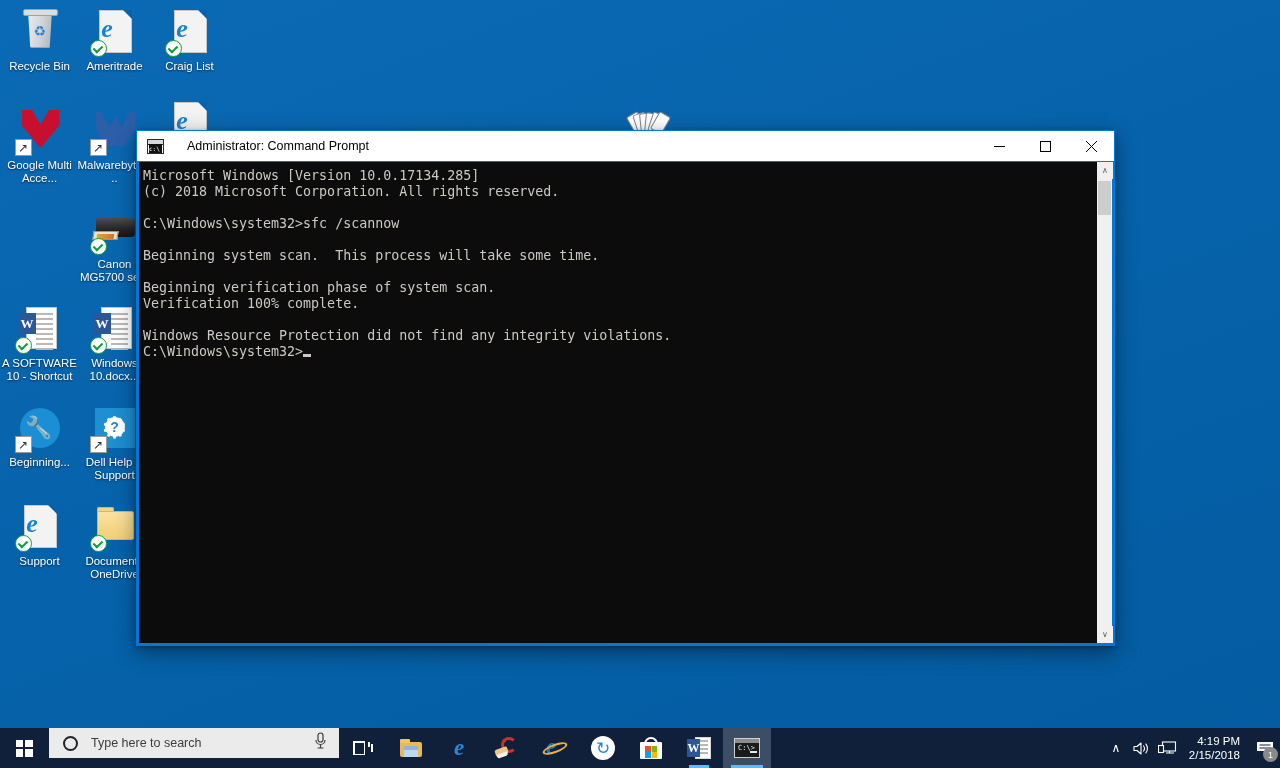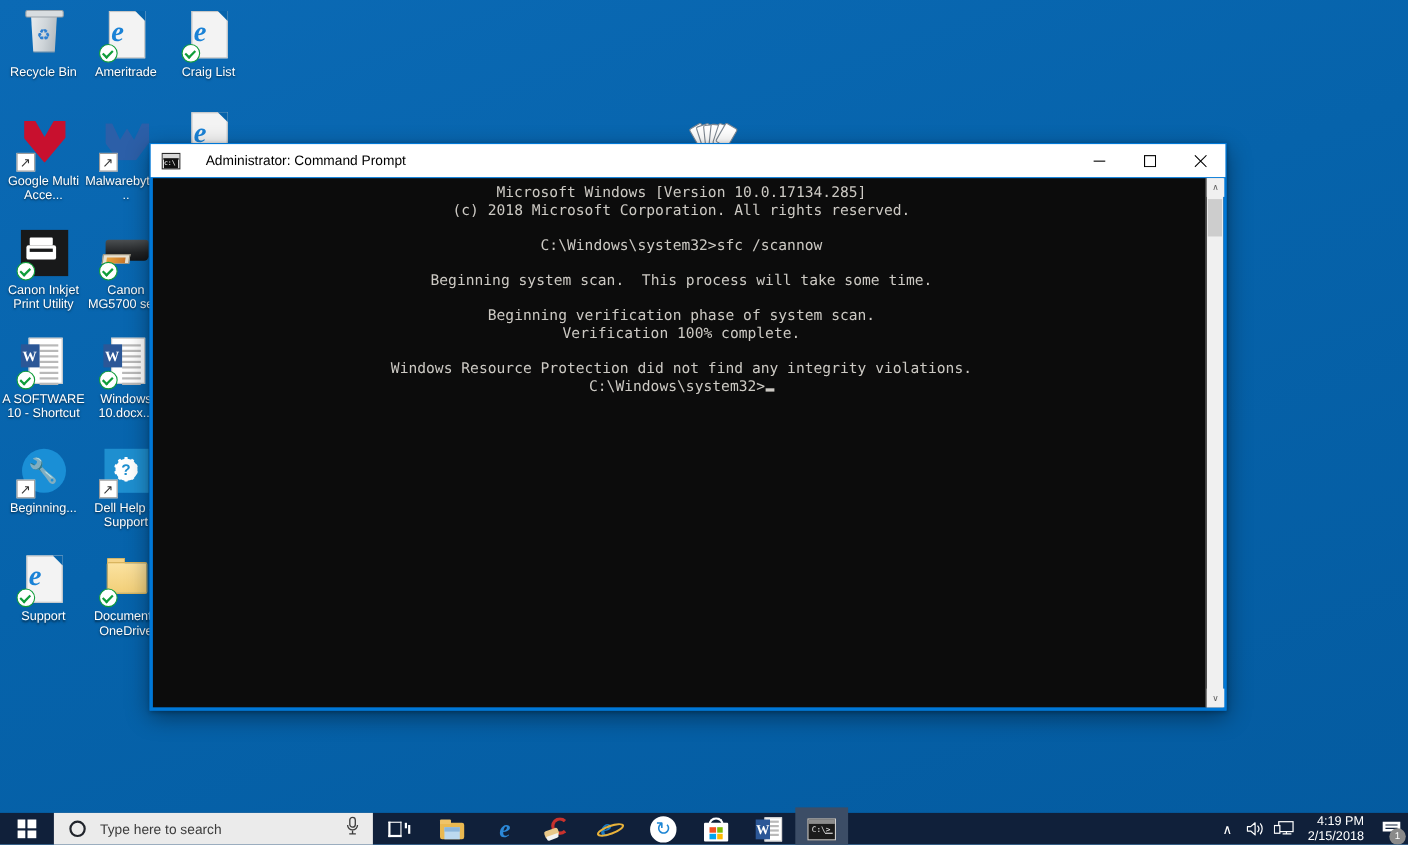--- a/index.html
+++ b/index.html
@@ -392,21 +392,20 @@
     padding: 6px 0 0 4px;
     overflow: hidden;
   }
   .console pre {
     font-family: "DejaVu Sans Mono", "Liberation Mono", monospace;
     font-size: 13.3px;
     line-height: 16px;
     color: #ccc9c3;
     white-space: pre;
     margin: 0;
-    text-align: center;
   }
   .cursor {
     display: inline-block;
     width: 8px;
     height: 3px;
     background: #ccc9c3;
     vertical-align: -1px;
   }
 
   
@@ -434,24 +433,24 @@
     height: 34px;
     background: #cdcdcd;
     cursor: default;
   }
 
   
   #taskbar {
     position: absolute;
     left: 0; bottom: 0;
     width: 1280px;
-    height: 29px;
+    height: 40px;
     background: #10203a;
     display: flex;
-    align-items: center;
+    align-items: flex-start;
   }
   .start-btn {
     width: 48px; height: 40px;
     display: flex; align-items: center; justify-content: center;
     cursor: default;
   }
   .winlogo {
     width: 17px; height: 17px;
     display: grid;
     grid-template-columns: 1fr 1fr;
@@ -628,30 +627,20 @@
           <div class="card" style="left:7px;  transform:rotate(-18deg);"></div>
           <div class="card" style="left:12px; transform:rotate(-6deg);"></div>
           <div class="card" style="left:17px; transform:rotate(6deg);"></div>
           <div class="card" style="left:22px; transform:rotate(18deg);"></div>
           <div class="card" style="left:26px; transform:rotate(30deg);"></div>
         </div>
       </div>
       <div class="lbl"></div>
     </div>
 
-    <div class="dicon" style="left:2px;top:202px;">
-      <div class="glyphbox">
-        <div class="prn-tile"></div>
-        <div class="prn-top"></div>
-          <div class="prn-body"></div>
-          <div class="prn-slot"></div>
-        <div class="badge-check"></div>
-      </div>
-      <div class="lbl">Canon Inkjet Print Utility</div>
-    </div>
 
     <div class="dicon" style="left:77px;top:202px;">
       <div class="glyphbox">
         <div class="mg-body"></div>
           <div class="mg-tray"></div>
         <div class="badge-check"></div>
       </div>
       <div class="lbl">Canon MG5700 se...</div>
     </div>
 

